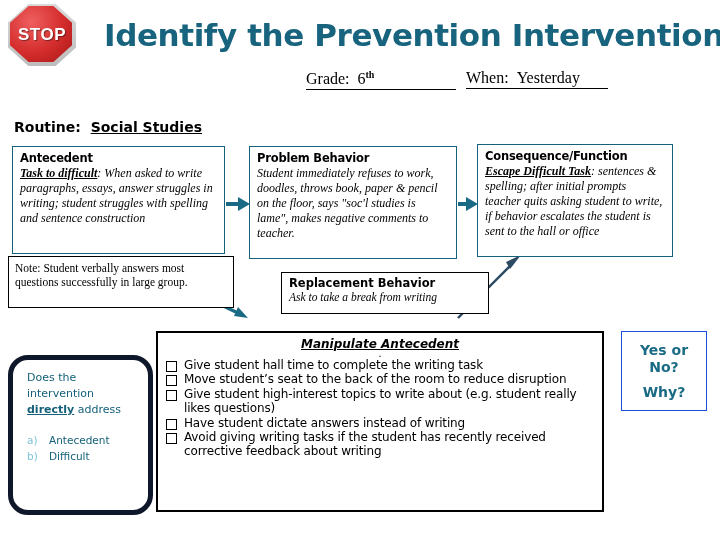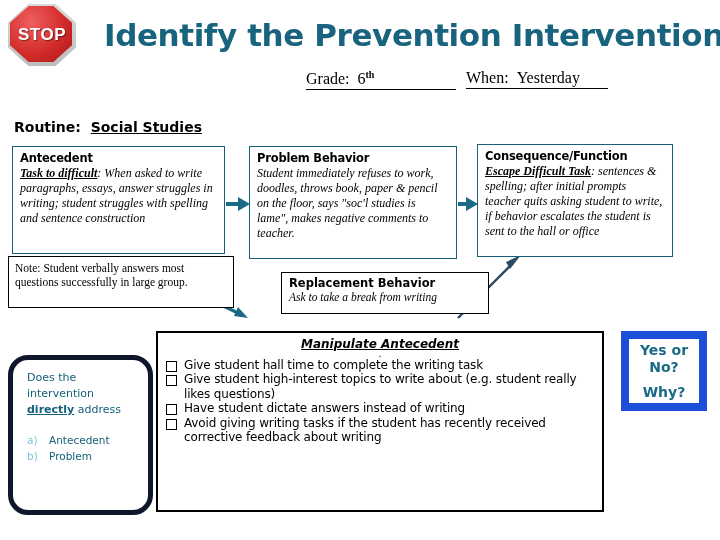--- a/index.html
+++ b/index.html
@@ -129,21 +129,21 @@
     font-family:"DejaVu Sans", sans-serif;font-size:12px;color:#000;line-height:1.2;
   }
   .ck-box{
     flex:0 0 auto;width:9px;height:9px;border:1.6px solid #000;margin-top:3px;background:#fff;
   }
   .ck-text{flex:1 1 auto;letter-spacing:-0.15px;}
 
   
   #yesno-box{
     left:621px;top:331px;width:86px;height:80px;
-    border:8px solid #1d4ed8;box-sizing:border-box;background:#fff;
+    border:1px solid #1d4ed8;box-sizing:border-box;background:#fff;
     display:flex;flex-direction:column;align-items:center;justify-content:center;
   }
   #yesno-box .l1{
     font-family:"DejaVu Sans", sans-serif;font-weight:bold;font-size:14px;color:#1a6a85;
     text-align:center;line-height:1.15;
   }
   #yesno-box .l2{
     font-family:"DejaVu Sans", sans-serif;font-weight:bold;font-size:14px;color:#1a6a85;
     text-align:center;margin-top:9px;
   }
@@ -217,34 +217,38 @@
 
   <div class="box" id="replacement-box">
     <div class="hd">Replacement Behavior</div>
     <div class="bd">Ask to take a break from writing</div>
   </div>
 
   <div class="box" id="question-box">
     <div class="q"><span>Does  the intervention </span><b>directly</b><span> address</span></div>
     <ol>
       <li><span class="mk">a)</span><span>Antecedent</span></li>
-      <li><span class="mk">b)</span><span>Problem</span></li>
+      <li><span class="mk">b)</span><span>Difficult</span></li>
     </ol>
   </div>
 
   <div class="box" id="checklist-box">
     <div id="checklist-title">Manipulate Antecedent</div>
     <div id="checklist-dot">.</div>
 
     <div class="ck-item">
       <span class="ck-box"></span>
       <span class="ck-text">Give student hall time to complete the writing task</span>
     </div>
     <div class="ck-item">
       <span class="ck-box"></span>
+      <span class="ck-text">Move student’s seat to the back of the room to reduce disruption</span>
+    </div>
+    <div class="ck-item">
+      <span class="ck-box"></span>
       <span class="ck-text">Give student high-interest topics to write about (e.g. student really likes questions)</span>
     </div>
     <div class="ck-item">
       <span class="ck-box"></span>
       <span class="ck-text">Have student dictate answers instead of writing</span>
     </div>
     <div class="ck-item">
       <span class="ck-box"></span>
       <span class="ck-text">Avoid giving writing tasks if the student has recently received corrective feedback about writing</span>
     </div>

